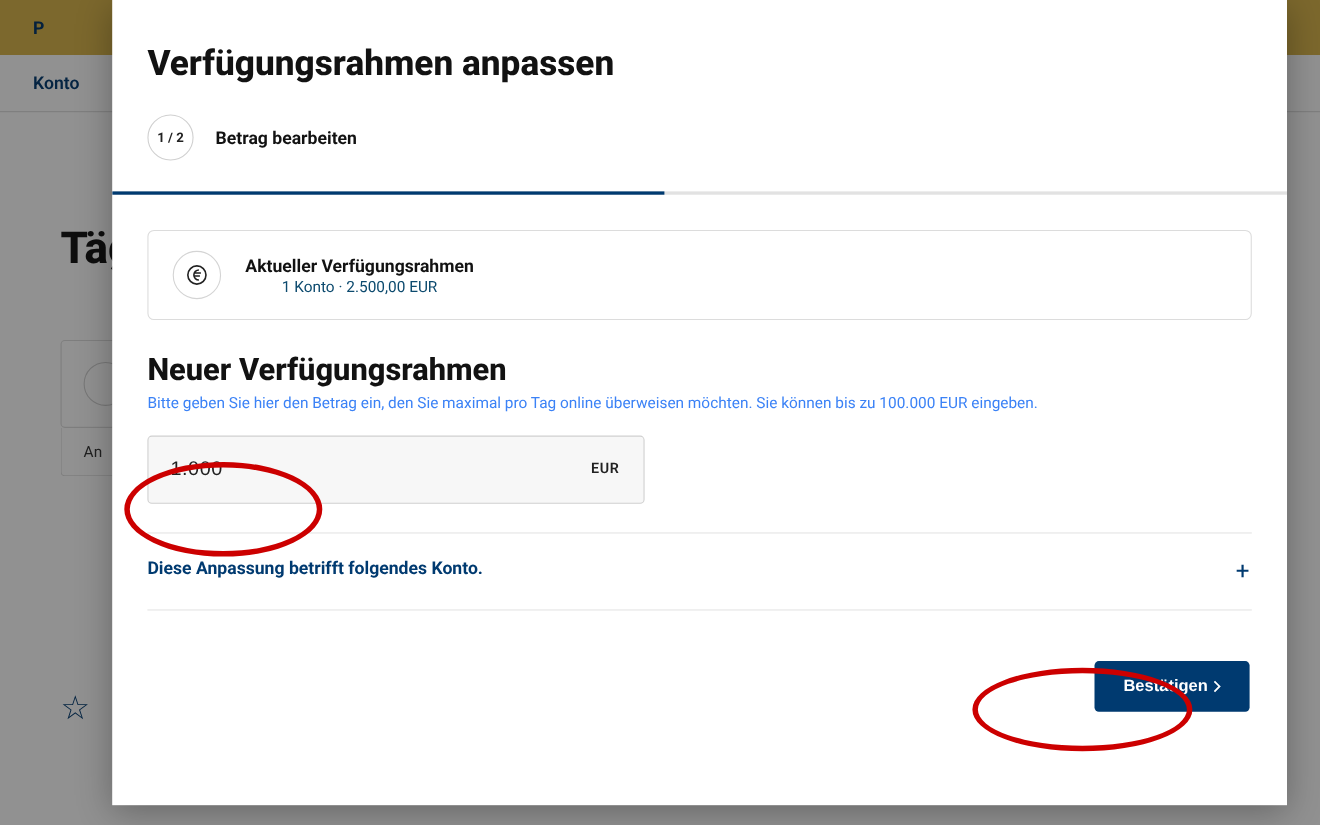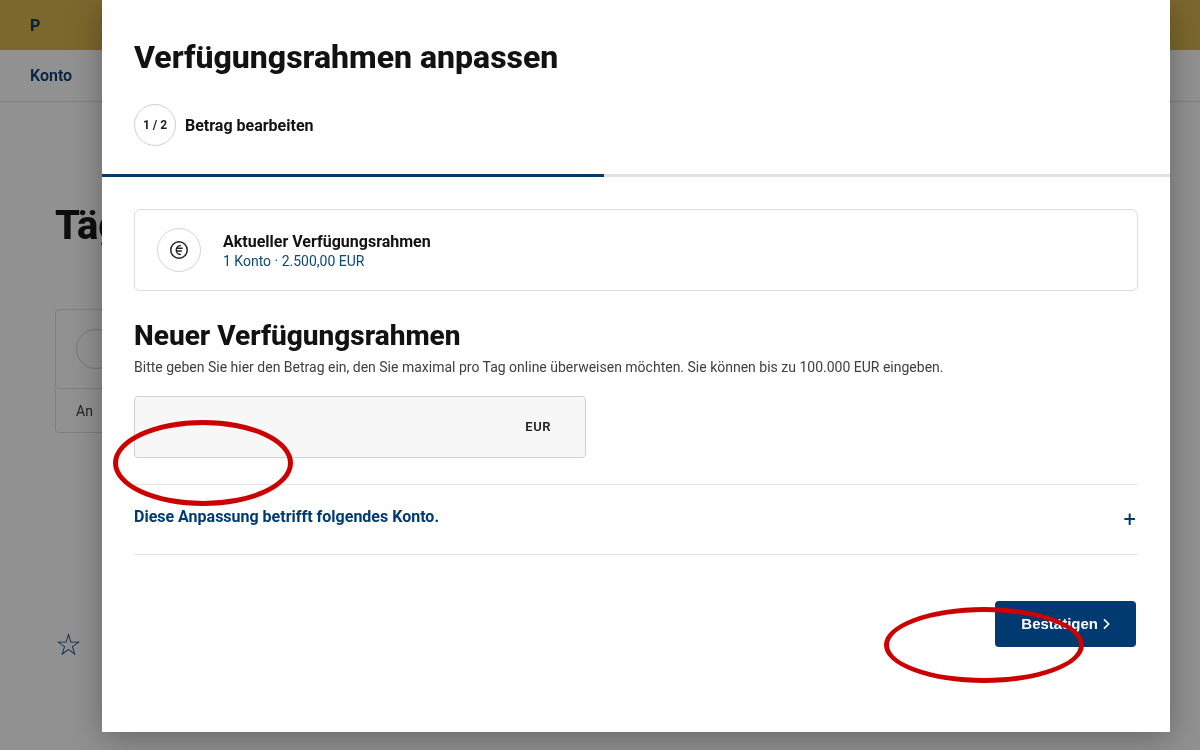--- a/index.html
+++ b/index.html
@@ -20,42 +20,42 @@
   .bg-footer-strip { position:absolute; bottom:0; left:0; right:0; height:130px; background:#fff;}
   .bg-star { position:absolute; left:55px; bottom:88px; color:#003a70; font-size:30px;}
   .bg-footlink { position:absolute; right:40px; bottom:60px; color:#3a3a3a; font-size:15px;}
 
   
   .overlay { position:absolute; inset:0; background:rgba(10,10,10,0.45); }
   .modal { position:absolute; left:102px; right:30px; top:0; bottom:18px; background:#fff; overflow:hidden; box-shadow:0 6px 30px rgba(0,0,0,.3); }
 
   .modal-title { font-size:32px; font-weight:800; color:#121212; padding: 22px 32px 0 32px; margin-top: 16px; }
 
-  .stepper-row { display:flex; align-items:center; gap:9px; padding: 28px 32px 28px 32px; }
+  .stepper-row { display:flex; align-items:center; gap:20px; padding: 28px 32px 28px 32px; }
   .step-circle { width:42px; height:42px; border:1px solid #d0d0d0; border-radius:50%; display:flex; align-items:center; justify-content:center; font-size:12px; font-weight:700; color:#222; background:#fff;}
   .step-label { font-size:16px; font-weight:700; color:#121212; }
 
   .progress-track { height:3px; background:#e2e2e2; margin: 0 0 0 0; display:flex; }
   .progress-fill { height:3px; background:#003a70; width:47%; }
 
   .modal-body { padding: 32px; }
 
-  .info-card { border:1px solid #dcdcdc; border-radius:6px; padding:18px 22px; display:flex; align-items:center; gap:22px; }
+  .info-card { border:1px solid #dcdcdc; border-radius:6px; padding:18px 22px; display:flex; align-items:center; gap:22px;text-align:center; }
   .icon-circle { width:44px; height:44px; border:1px solid #d4d4d4; border-radius:50%; display:flex; align-items:center; justify-content:center; }
   .icon-circle svg { width:22px; height:22px; stroke:#222; fill:none; stroke-width:1.6;}
   .info-title { font-size:16px; font-weight:700; color:#121212; }
   .info-sub { font-size:14px; color:#0c4a6e; margin-top:2px; }
 
   .section-h { font-size:28px; font-weight:800; color:#121212; margin-top:28px; }
-  .section-p { font-size:14px; color:#404040; margin-top:6px; line-height:1.4; }
+  .section-p { font-size:14px; color:#3b82f6; margin-top:6px; line-height:1.4; }
 
   .amount-row { margin-top:18px; display:flex; align-items:stretch; }
   .amount-input { width:452px; height:62px; border:1px solid #d0d0d0; border-radius:4px; background:#f7f7f7; display:flex; align-items:center; padding:0 20px; position:relative; }
   .amount-input input { border:none; background:transparent; font-size:18px; font-weight:400; color:#222; outline:none; width:100%; letter-spacing:.5px;}
-  .amount-currency { position:absolute; right:34px; font-size:13px; font-weight:600; color:#222; letter-spacing:.5px;}
+  .amount-currency { position:absolute; right:22px; font-size:13px; font-weight:600; color:#222; letter-spacing:.5px;}
 
   .divider { height:1px; background:#e4e4e4; margin-top:26px; }
 
   .expand-row { display:flex; justify-content:space-between; padding:22px 0 22px 0; cursor:pointer; }
   .expand-label { font-size:16px; font-weight:700; color:#003a70; }
   .expand-plus { font-size:22px; font-weight:400; color:#003a70; padding-right:2px; }
 
   .divider2 { height:1px; background:#e4e4e4; }
 
   .footer-row { display:flex; justify-content:flex-end; padding: 46px 2px 0 0; }
@@ -118,20 +118,21 @@
         <div class="info-title">Aktueller Verfügungsrahmen</div>
         <div class="info-sub">1 Konto · 2.500,00 EUR</div>
       </div>
     </div>
 
     <h2 class="section-h">Neuer Verfügungsrahmen</h2>
     <p class="section-p">Bitte geben Sie hier den Betrag ein, den Sie maximal pro Tag online überweisen möchten. Sie können bis zu 100.000 EUR eingeben.</p>
 
     <div class="amount-row">
       <div class="amount-input">
+        <input type="text" value="1.000" style="">
         <span class="amount-currency">EUR</span>
       </div>
     </div>
 
     <div class="divider"></div>
 
     <div class="expand-row">
       <span class="expand-label">Diese Anpassung betrifft folgendes Konto.</span>
       <span class="expand-plus">+</span>
     </div>

